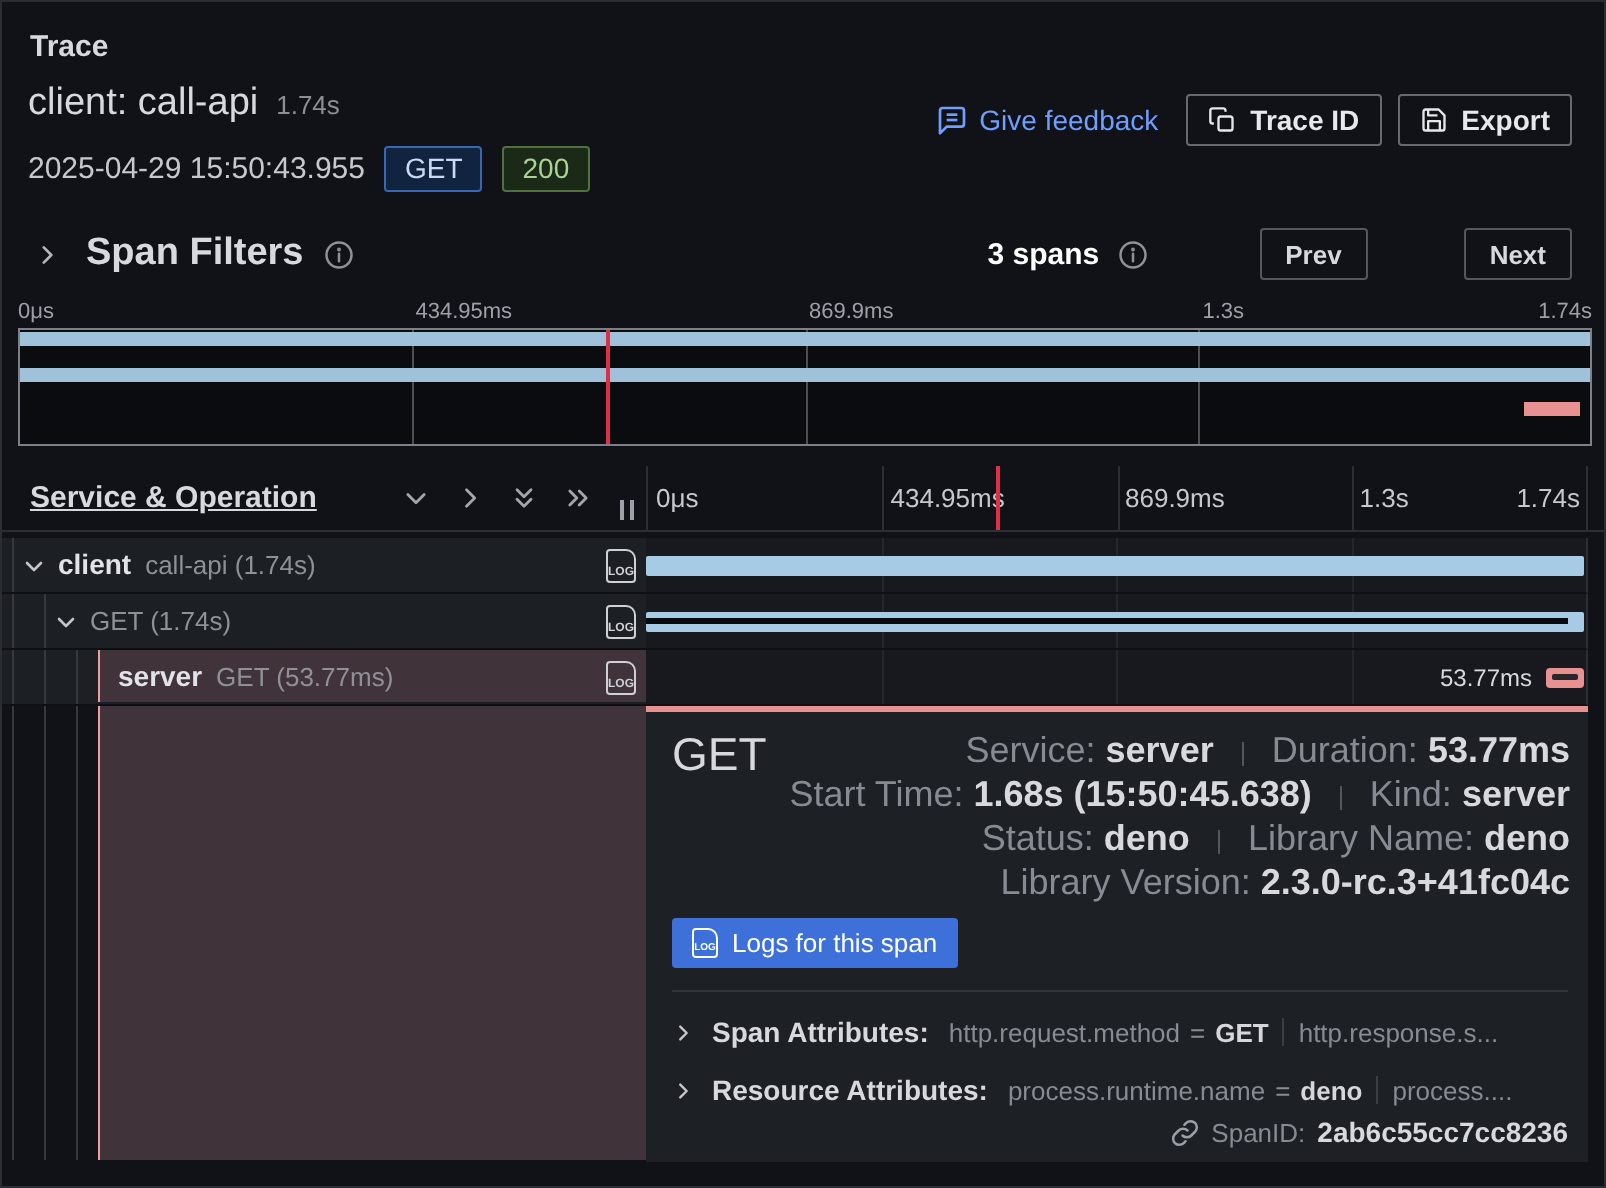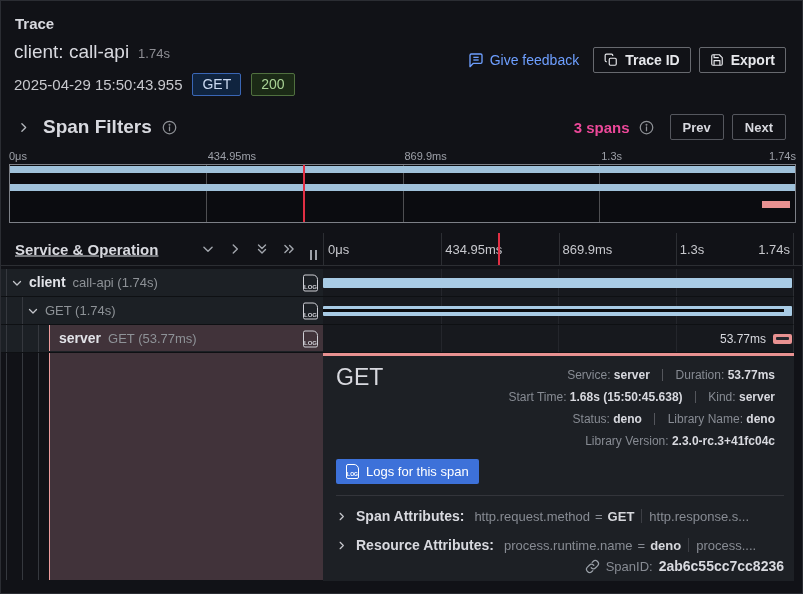--- a/index.html
+++ b/index.html
@@ -26,24 +26,24 @@
   .badge { font-size:14px; padding:2px 9px; border-radius:2px; border:1px solid; line-height:17px; }
   .badge-get { background:#10243f; border-color:#3a66b5; color:#cbd9f0; }
   .badge-200 { background:#1b2a16; border-color:#50703f; color:#a9d295; }
 
   
   .filters-row { position:absolute; left:0; right:0; top:108px; height:36px; padding:0 16px;
     display:flex; align-items:center; }
   .filters-label { margin-left:13px; font-size:19px; font-weight:600; color:#d8d9df; }
   .info-icon { margin-left:10px; display:flex; }
   .spacer { flex:1; }
-  .span-count { font-size:15px; font-weight:600; color:#ec4899; margin-right:9px; }
+  .span-count { font-size:15px; font-weight:600; color:#ffffff; margin-right:9px; }
   .nav-btns { display:flex; gap:8px; margin-left:16px; }
   .btn-sec { height:26px; padding:0 12px; border:1px solid #55575e; border-radius:2px; background:transparent;
-    font-size:13px; font-weight:600; color:#d8d9df; cursor:pointer; }
+    font-size:13px; font-weight:600; color:#d8d9df; cursor:pointer;margin-left:40px; }
 
   
   .minimap { position:absolute; left:8px; top:149px; width:787px; }
   .mm-labels { position:relative; height:13px; font-size:11px; color:#9da0a8; }
   .mm-labels span { position:absolute; top:0; }
   .mm-t0 { left:0; } .mm-t1 { left:calc(25% + 2px); } .mm-t2 { left:calc(50% + 2px); }
   .mm-t3 { left:calc(75% + 2px); } .mm-t4 { right:0; }
   .mm-box { position:relative; margin-top:1px; height:59px; border:1px solid #7d8087; background:#0b0c10; cursor:crosshair; }
   .mm-grid { position:absolute; top:0; bottom:0; width:1px; background:rgba(255,255,255,0.28); }
   .mm-red { position:absolute; top:0; bottom:0; width:2px; left:37.3%; background:#e02f44; }
@@ -91,21 +91,21 @@
   .mini-bar { position:absolute; right:1px; top:9px; width:19px; height:10px; background:#e89191; border-radius:2px; }
   .mini-bar::after { content:""; position:absolute; left:3px; right:3px; top:3px; height:3px; background:#26282e; border-radius:1px; }
 
   
   .detail-guides { position:absolute; left:0; top:352px; width:48px; height:227px; }
   .detail-redblock { position:absolute; left:48px; top:352px; width:274px; height:227px;
     background:#41333a; border-left:1px solid #ef9d9d; }
   .detail-panel { position:absolute; left:322px; top:352px; width:471px; height:228px;
     background:#1d2025; border-top:3px solid #e89191; }
   .detail-title { position:absolute; left:13px; top:8px; font-size:23px; font-weight:500; color:#d8d9df; }
-  .detail-meta { position:absolute; right:19px; top:11px; text-align:right; font-size:12px; }
+  .detail-meta { position:absolute; right:9px; top:11px; text-align:right; font-size:18px; }
   .meta-line { margin-bottom:6px; line-height:16px; white-space:nowrap; }
   .m-label { color:#878b93; }
   .m-value { color:#d8d9df; font-weight:700; }
   .m-sep { display:inline-block; width:1px; height:12px; background:#54565c; margin:0 9px; transform:translateY(2px); }
   .logs-btn { position:absolute; left:13px; top:103px; height:25px; display:flex; align-items:center; gap:7px;
     padding:0 10px; background:#3d71d9; border:none; border-radius:2px; color:#fff;
     font-size:13px; font-weight:500; font-family:inherit; cursor:pointer; }
   .logs-btn .log-doc { width:13px; height:15px; border-color:#fff; }
   .logs-btn .log-doc b { color:#fff; font-size:5px; }
   .detail-hr { position:absolute; left:13px; right:10px; top:139px; height:1px; background:#33353b; }

